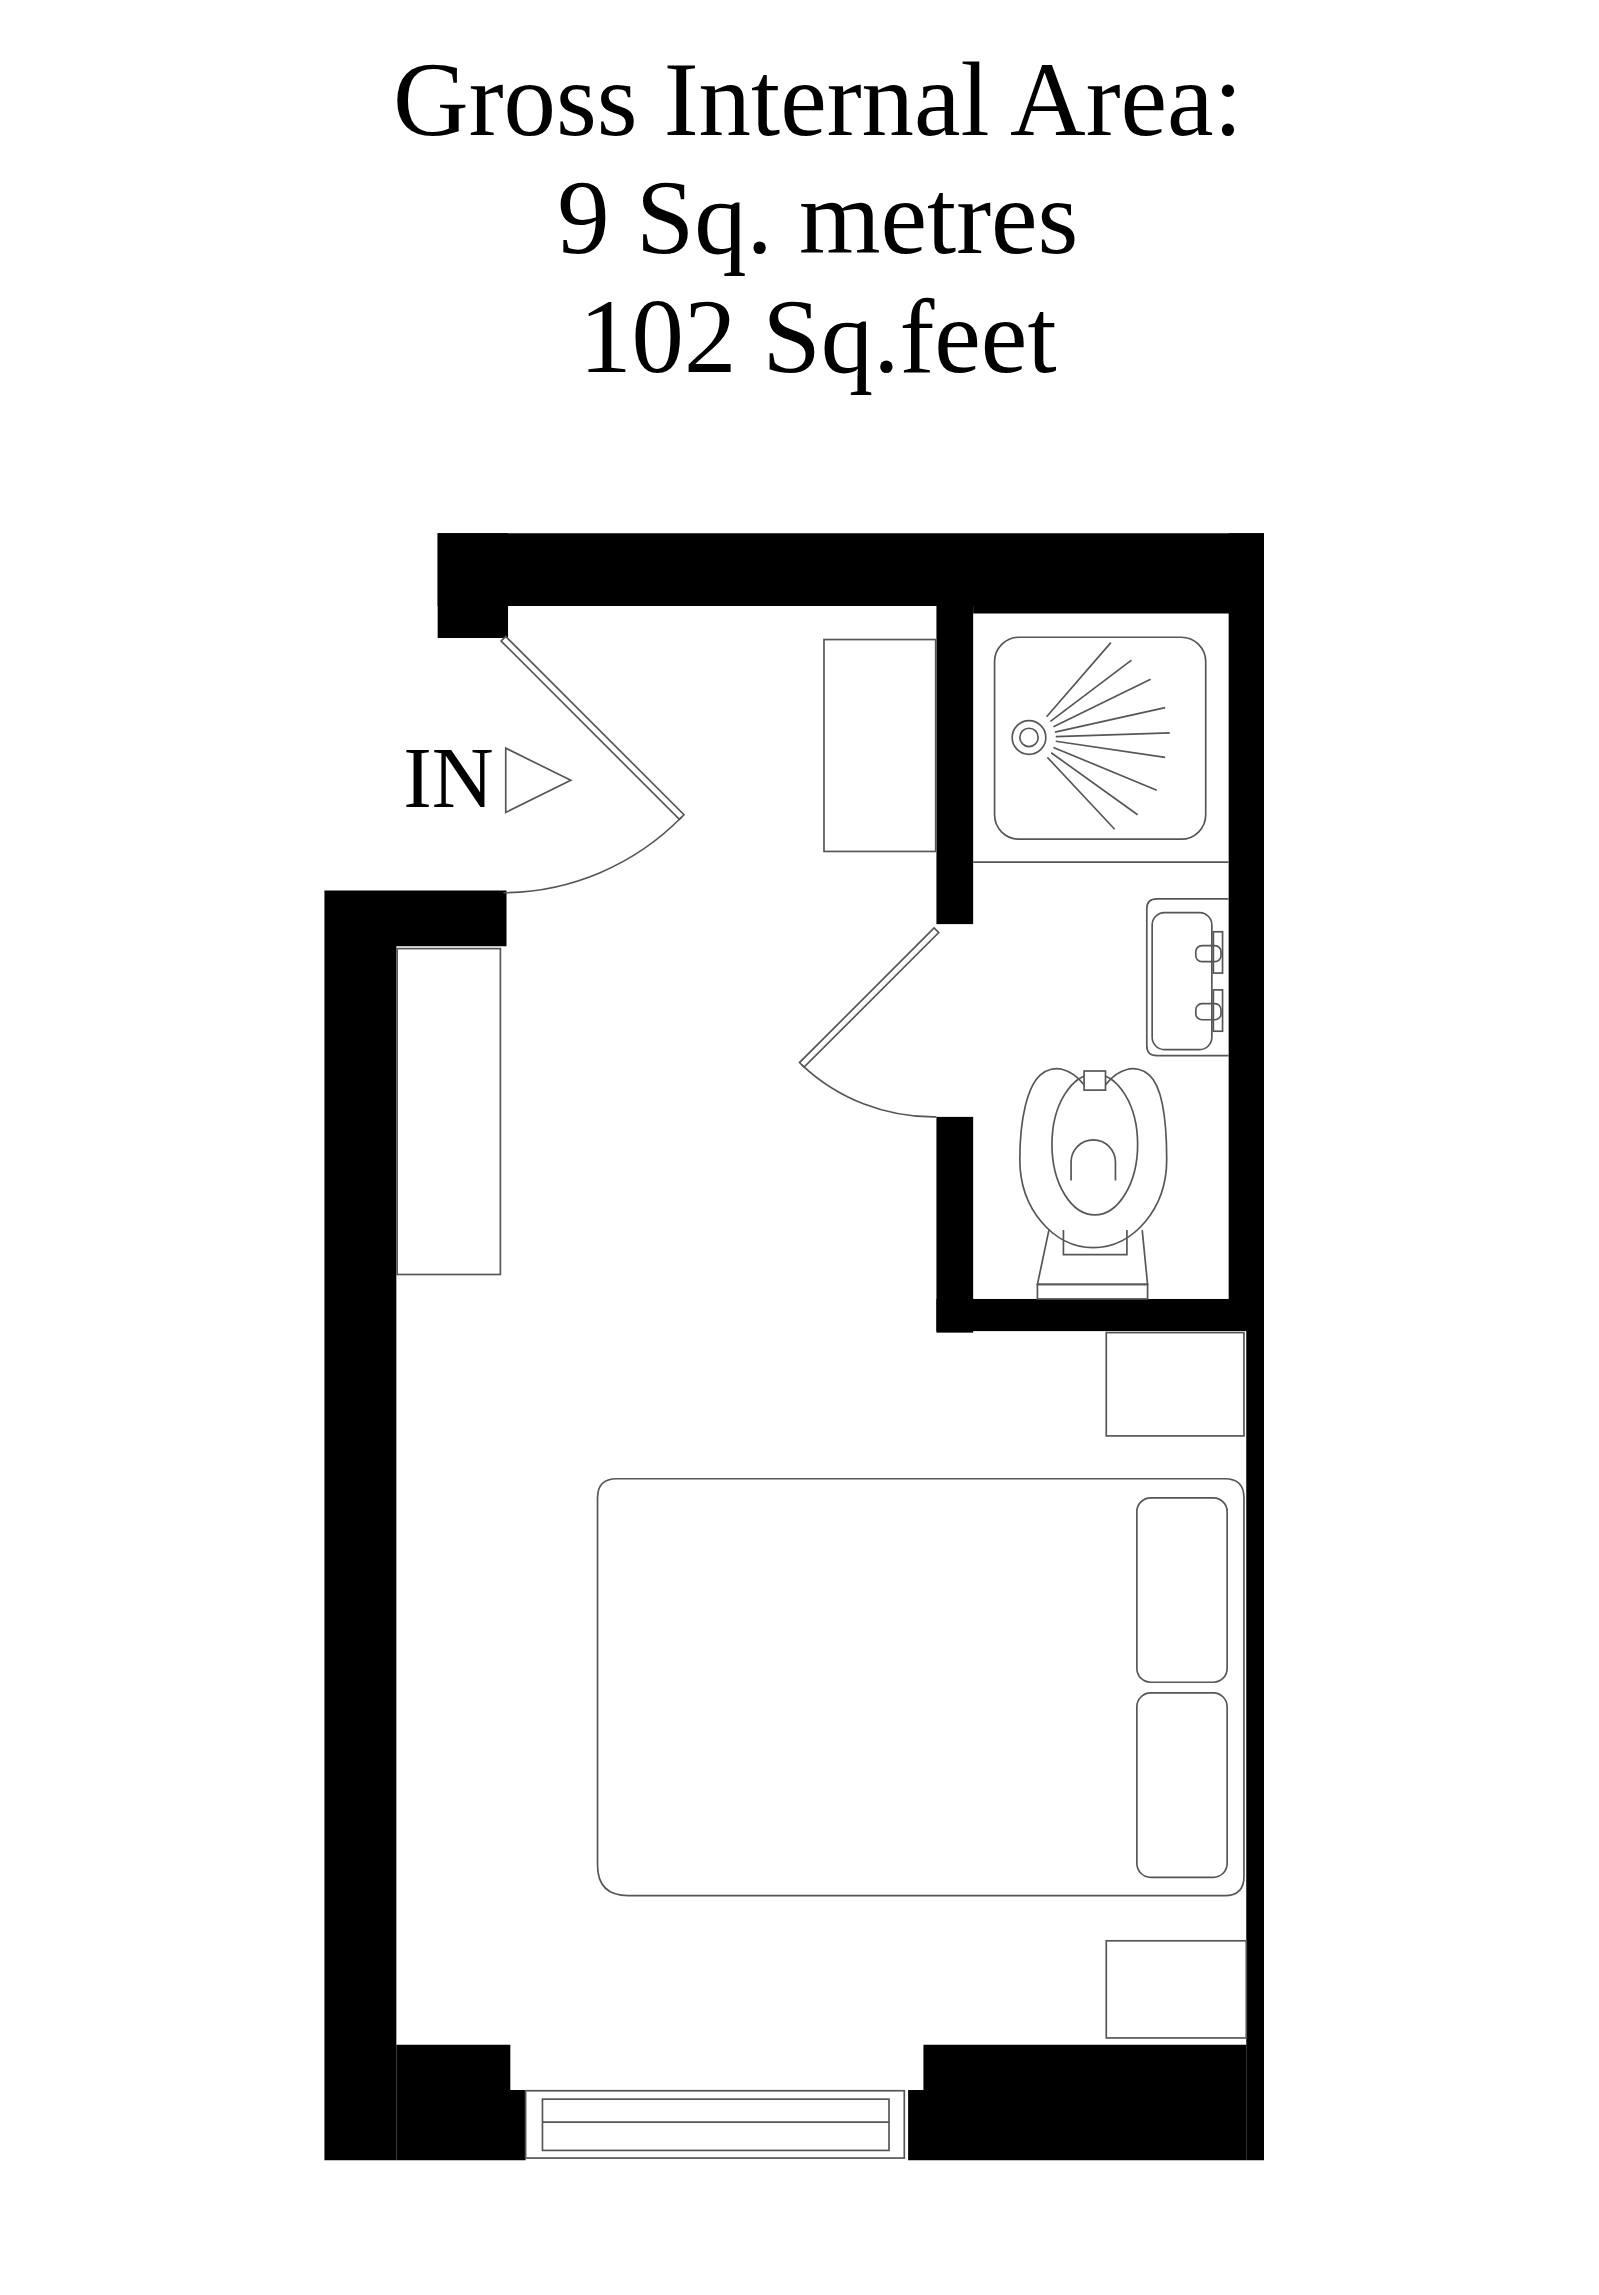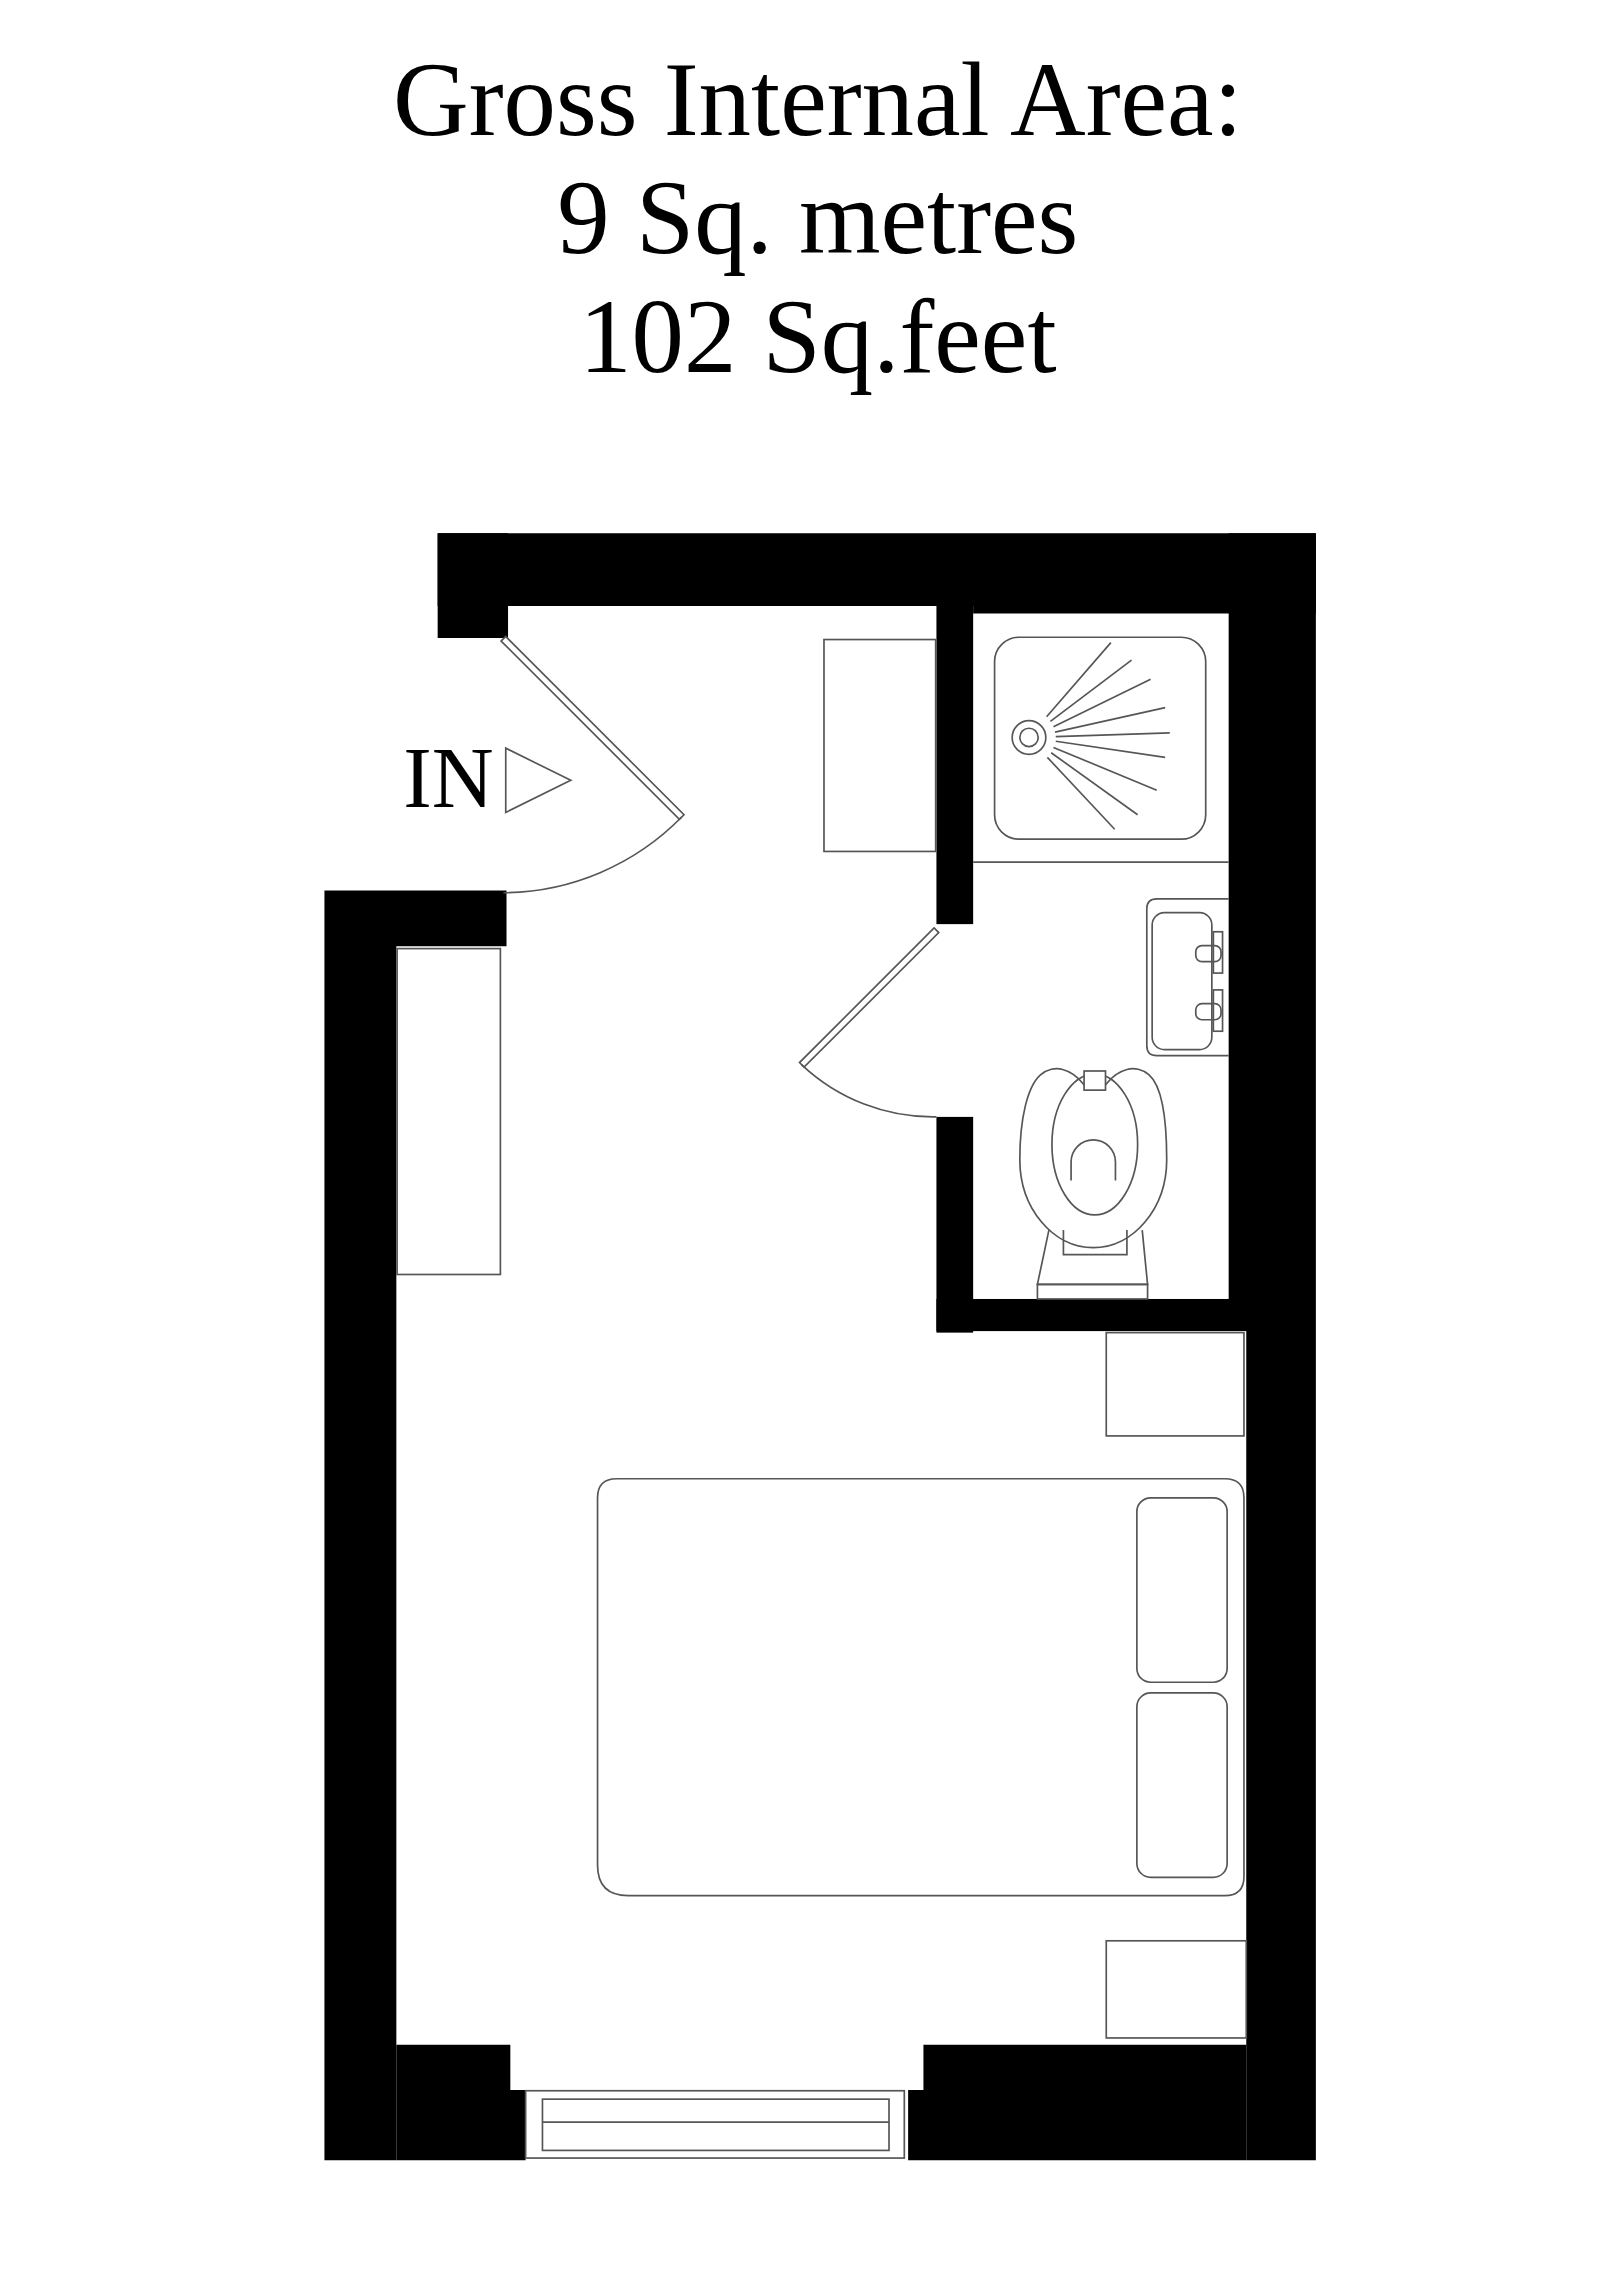--- a/index.html
+++ b/index.html
@@ -1,16 +1,16 @@
 <!DOCTYPE html>
 <html style="font-size:12.2px"><head>
 <meta charset="utf-8">
 <style>
   html,body{margin:0;padding:0;background:#ffffff;}
-  .page{position:relative;width:1599px;height:2295px;background:#ffffff;overflow:hidden;
+  .page{position:relative;width:1264px;height:2295px;background:#ffffff;overflow:hidden;
         font-family:"Liberation Serif", serif;}
   svg{position:absolute;top:0;left:0;}
 </style>
 </head>
 <body>
 <div class="page">
 <svg width="1599" height="2295" viewBox="0 0 2090 3000">
 
 <text x="1069" y="176" font-family="Liberation Serif, serif" font-size="137" text-anchor="middle" fill="#000">Gross Internal Area:</text>
 

